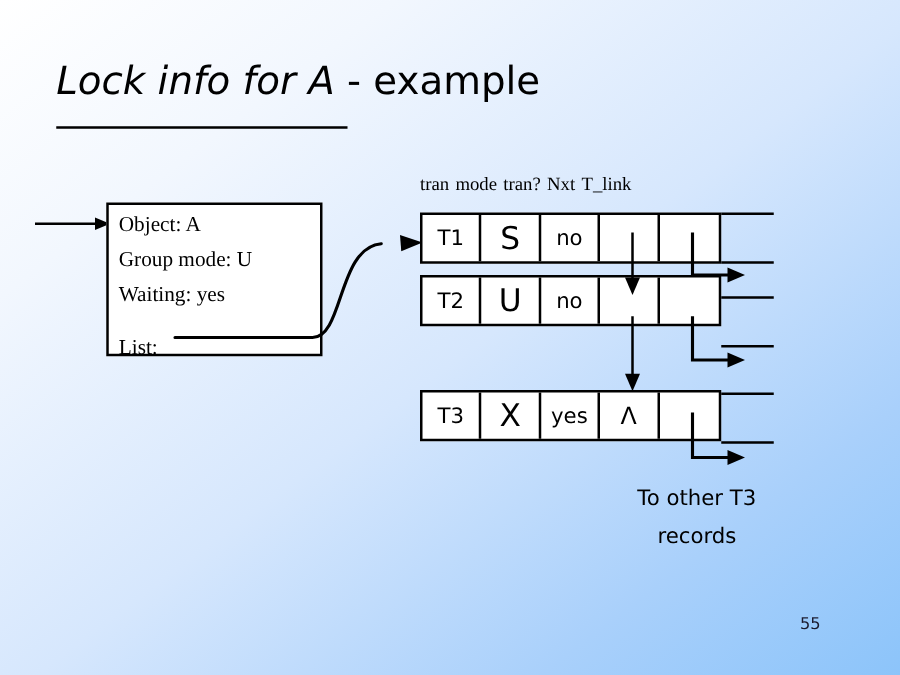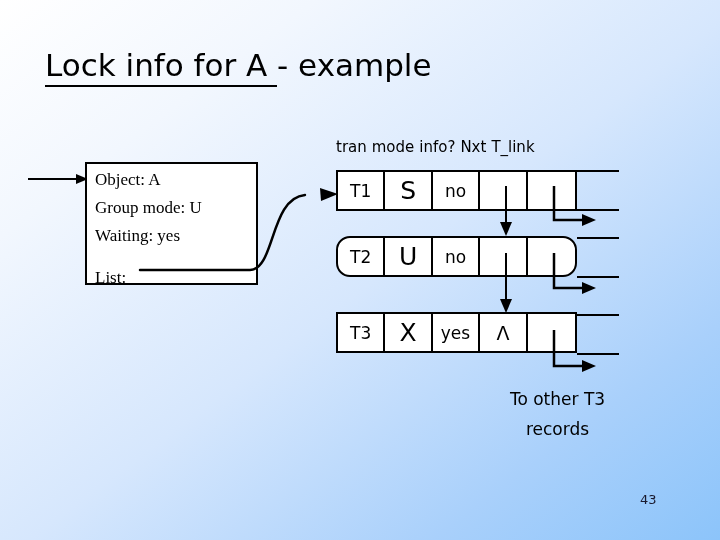--- a/index.html
+++ b/index.html
@@ -25,21 +25,22 @@
     position: absolute;
     left: 45px;
     top: 47px;
     font-size: 31px;
     color: #000000;
     letter-spacing: 0px;
     white-space: nowrap;
   }
   #title .ul {
     border-bottom: 2px solid #000;
-    padding-bottom: 2px;
+    padding-bottom: 18px;
+    font-style: italic;
   }
 
   
   #infobox {
     position: absolute;
     left: 85px;
     top: 162px;
     width: 173px;
     height: 123px;
     border: 2px solid #000;
@@ -79,21 +80,21 @@
 
   
   #tbl-header {
     position: absolute;
     left: 336px;
     top: 138px;
     font-size: 15px;
     color: #000;
     white-space: nowrap;
   }
-  #tbl-header span { margin-right: 5px; }
+  #tbl-header span { margin-right: 5px; font-family: Liberation Serif, serif; }
 
   
   .record {
     position: absolute;
     left: 336px;
     width: 241px;
     height: 41px;
     display: flex;
     background: #ffffff;
     border-top: 2px solid #000;
@@ -120,21 +121,21 @@
   
   .rule {
     position: absolute;
     left: 577px;
     width: 42px;
     height: 2px;
     background: #000;
   }
 
   #row1 { top: 170px; }
-  #row2 { top: 236px; border-radius: 14px; }
+  #row2 { top: 220px; }
   #row3 { top: 312px; }
 
   
   .arrowlayer {
     position: absolute;
     left: 0;
     top: 0;
     width: 720px;
     height: 540px;
     pointer-events: none;
@@ -179,21 +180,21 @@
     <div class="line l2">Group mode: U</div>
     <div class="line l4">List:</div>
   </div>
 
   <svg id="curve" viewBox="0 0 230 110">
     <path d="M 20 90 L 130 90 C 155 90 150 18 185 15" fill="none" stroke="#000" stroke-width="2.5" stroke-linecap="round"></path>
     <polygon points="218,14 200,8 201,21" fill="#000"></polygon>
   </svg>
 
   <div id="tbl-header">
-    <span>tran</span><span>mode</span><span>info?</span><span>Nxt</span><span>T_link</span>
+    <span>tran</span><span>mode</span><span>tran?</span><span>Nxt</span><span>T_link</span>
   </div>
 
   <div class="record" id="row1">
     <div class="cell">T1</div>
     <div class="cell big">S</div>
     <div class="cell">no</div>
     <div class="cell"></div>
     <div class="cell"></div>
   </div>
   <div class="rule" style="top:170px"></div>
@@ -245,15 +246,15 @@
       <path d="M 554 330 L 554 366 L 585 366" fill="none" stroke="#000" stroke-width="2.5"></path>
       <polygon points="596,366 582,360 582,372" fill="#000"></polygon>
     </g>
   </svg>
 
   <div id="to-other">
     <div>To other T3</div>
     <div>records</div>
   </div>
 
-  <div id="pagenum">43</div>
+  <div id="pagenum">55</div>
 
 </div>
 
 </body></html>

